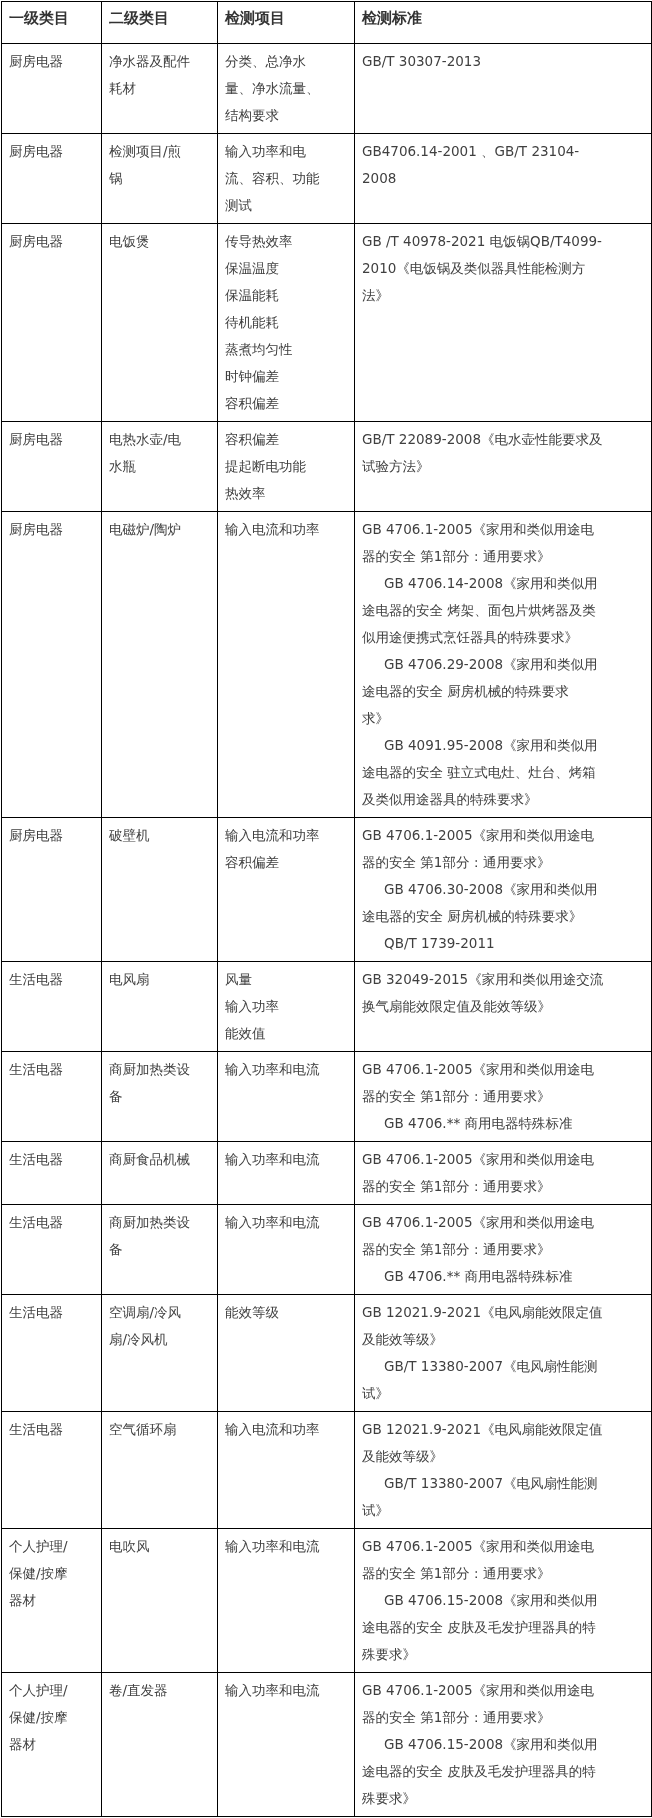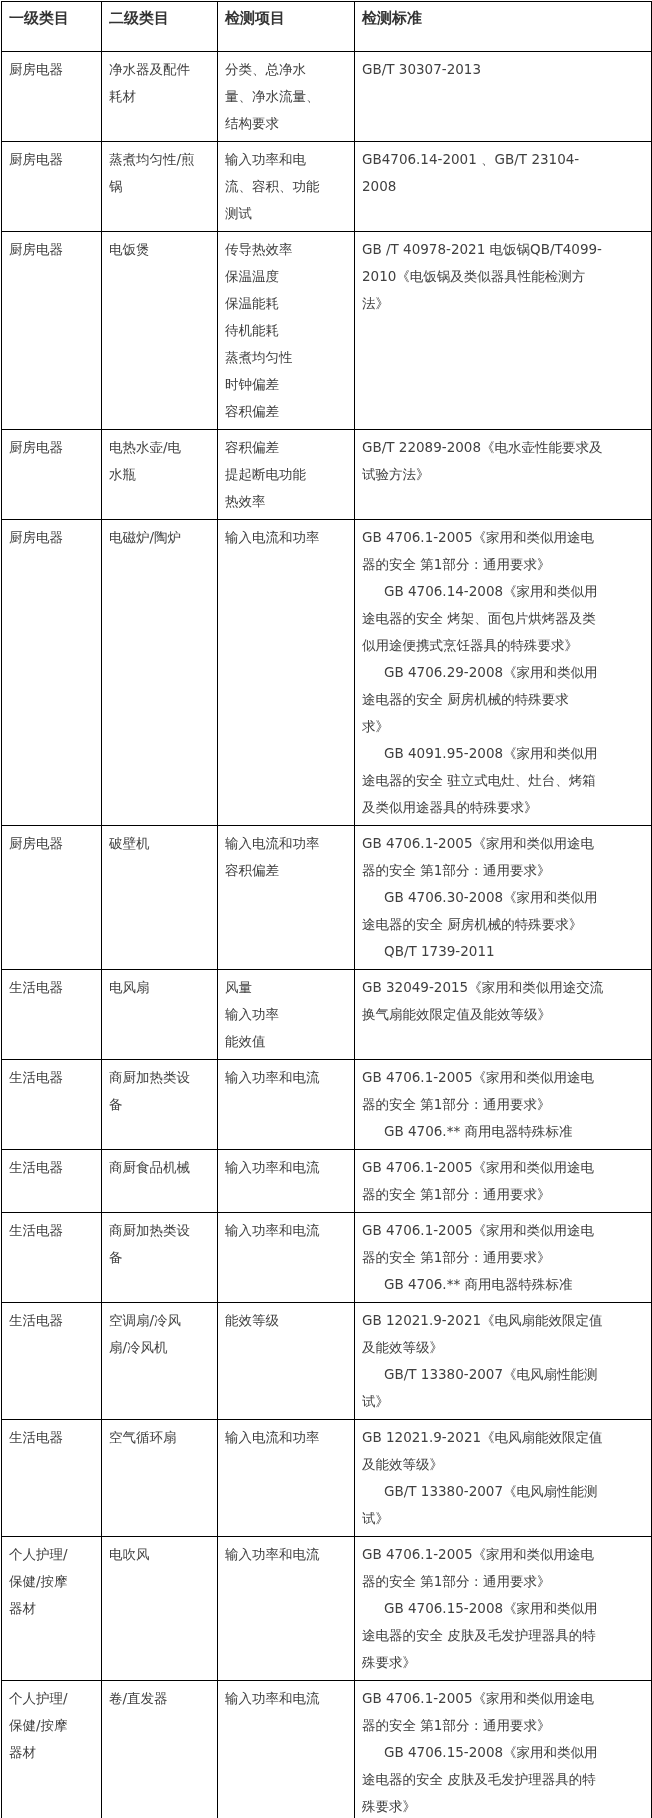--- a/index.html
+++ b/index.html
@@ -35,21 +35,21 @@
     padding: 4px 7px 4px 7px;
     overflow: hidden;
   }
   th {
     font-size: 15px;
     font-weight: bold;
     color: #333333;
     height: 26px;
     line-height: 26px;
     padding-top: 3px;
-    padding-bottom: 20px;
+    padding-bottom: 12px;
   }
   td {
     font-size: 13.5px;
     color: #404040;
     line-height: 27px;
   }
   .ln {
     display: block;
     white-space: nowrap;
     height: 27px;
@@ -93,21 +93,21 @@
           </td>
           <td>
             <span class="ln">GB/T 30307-2013</span>
           </td>
         </tr>
         <tr>
           <td>
             <span class="ln">厨房电器</span>
           </td>
           <td>
-            <span class="ln">蒸煮均匀性/煎</span>
+            <span class="ln">检测项目/煎</span>
             <span class="ln">锅</span>
           </td>
           <td>
             <span class="ln">输入功率和电</span>
             <span class="ln">流、容积、功能</span>
             <span class="ln">测试</span>
           </td>
           <td>
             <span class="ln">GB4706.14-2001 、GB/T 23104-</span>
             <span class="ln">2008</span>

